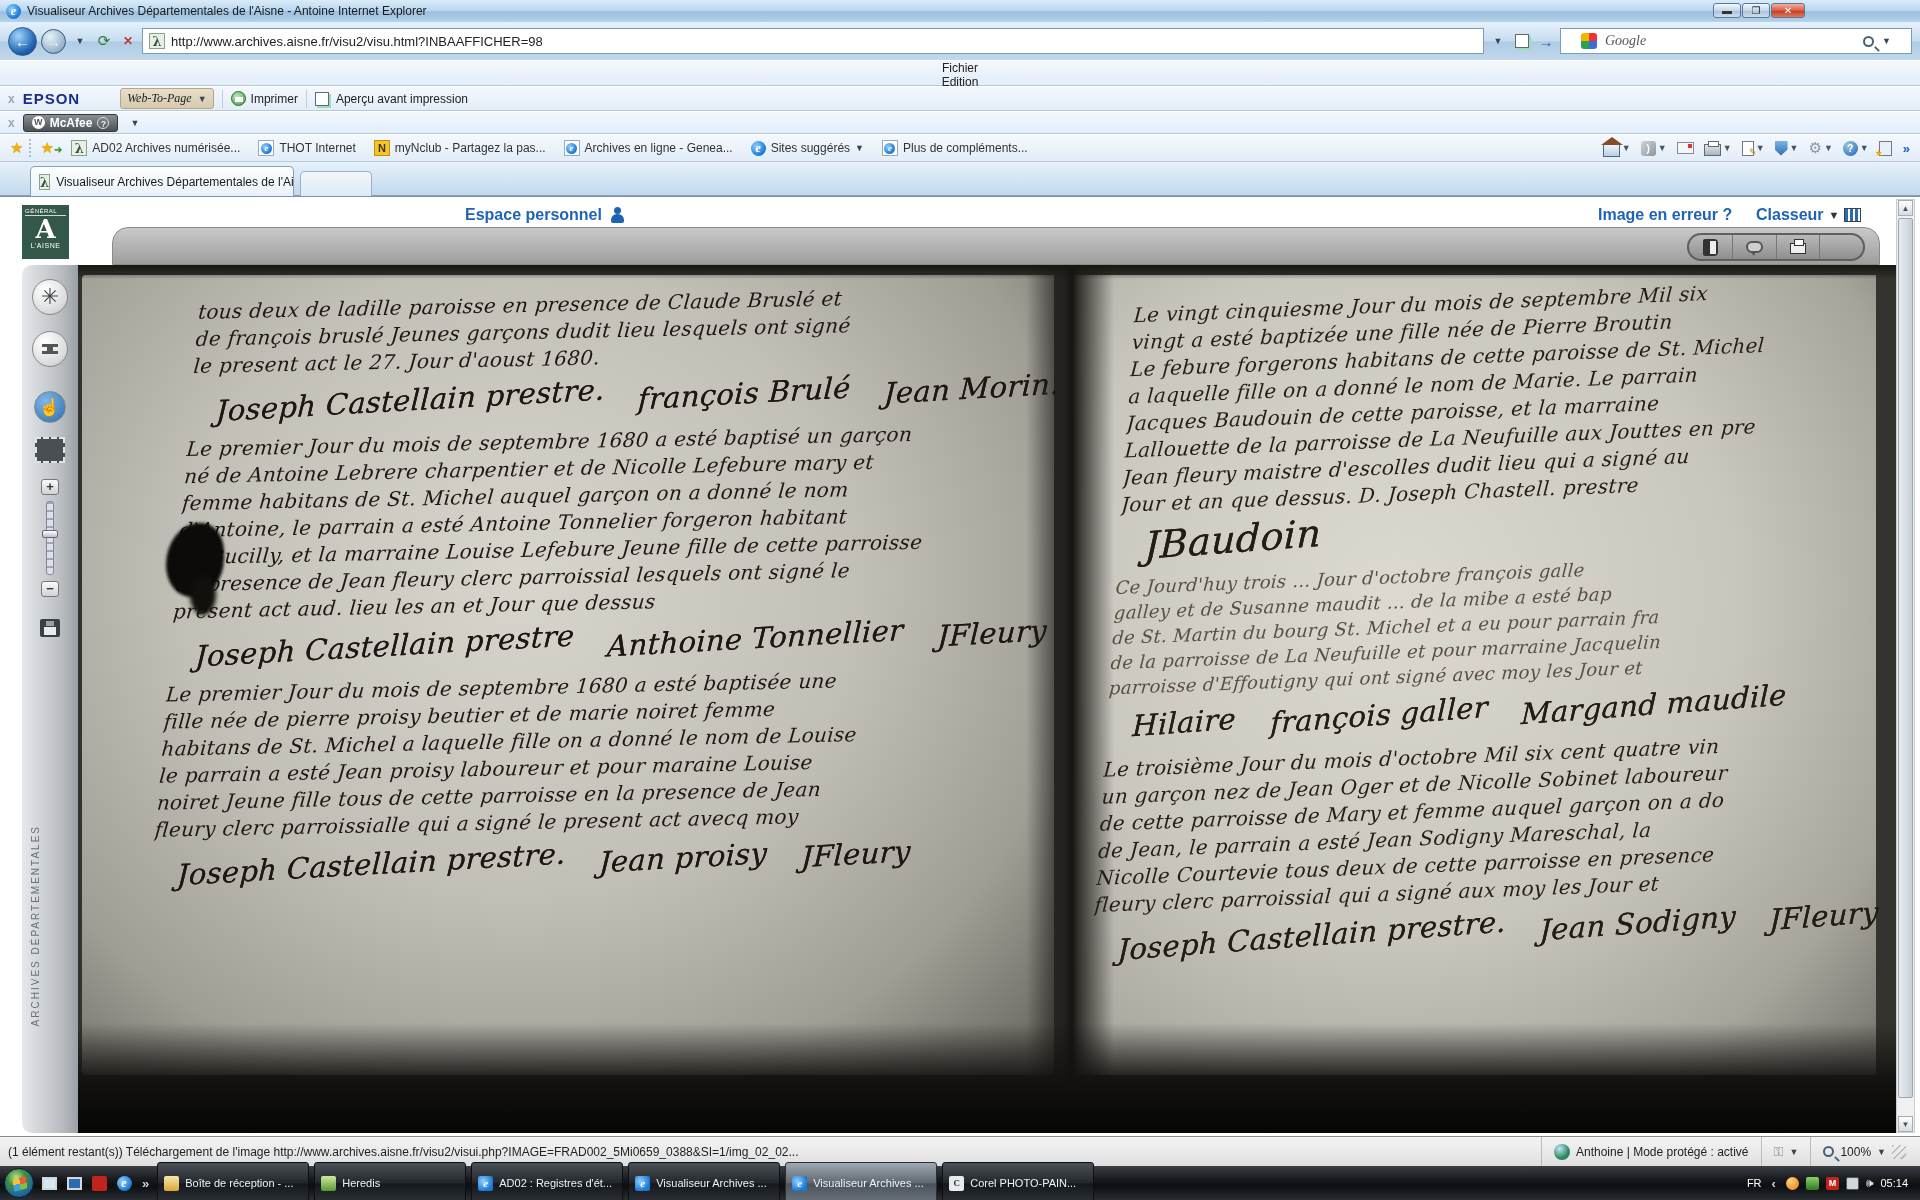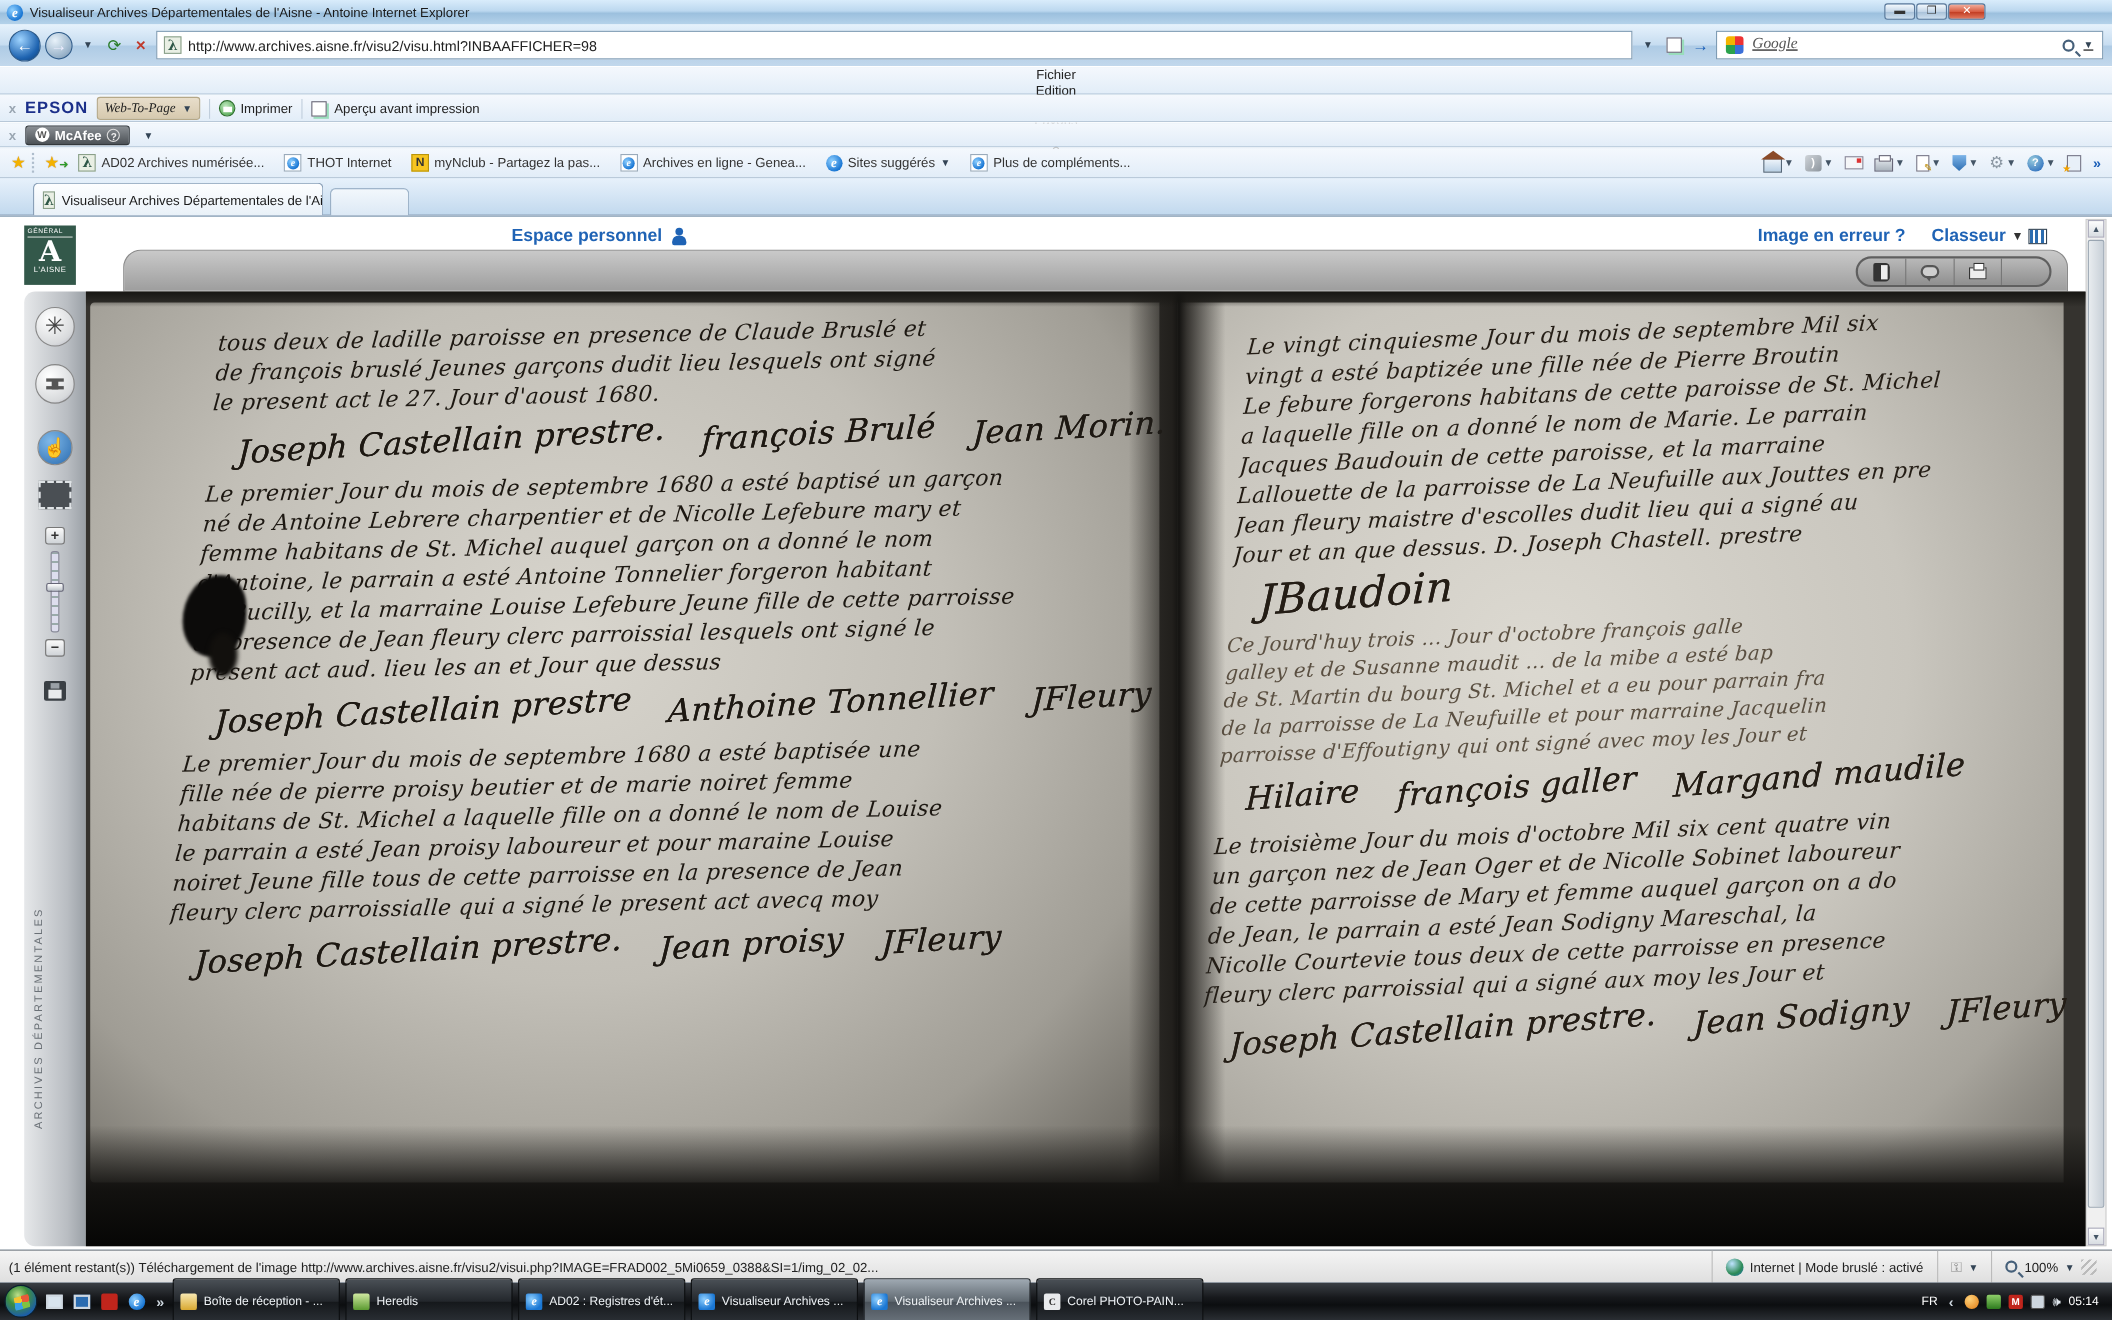--- a/index.html
+++ b/index.html
@@ -29,42 +29,42 @@
   .orb { width:29px; height:29px; border-radius:50%; border:1px solid #2e5a88;
     display:flex; align-items:center; justify-content:center; color:#fff; font-size:15px; font-weight:bold; }
   .orb.back { background:radial-gradient(circle at 35% 30%,#9fd4ff,#1e63b0 65%,#0c3a70); }
   .orb.fwd  { background:radial-gradient(circle at 35% 30%,#e8f2fa,#9db6cc 65%,#7590ab); width:25px; height:25px; color:#eef; }
   .tinybtn { width:20px; height:24px; border:1px solid transparent; display:flex; align-items:center; justify-content:center; font-size:12px; color:#234; }
   #addr { flex:1 1 auto; height:26px; background:#fff; border:1px solid #7f9cb4; display:flex; align-items:center; padding:0 6px; gap:6px; }
   #addr .url { font-size:13px; color:#222; }
   .favicon-ad02 { display:inline-block; width:16px; height:16px; background:#e9efe4; border:1px solid #8aa08a;
     color:#2e5747; font:bold 13px/15px "DejaVu Serif",serif; text-align:center; }
   .dd { font-size:9px; color:#345; }
-  #gobox { width:352px; height:26px; background:#fff; border:1px solid #7f9cb4; display:flex; align-items:center; padding:0 8px; gap:8px;text-decoration:underline; }
+  #gobox { width:352px; height:26px; background:#fff; border:1px solid #7f9cb4; display:flex; align-items:center; padding:0 20px; gap:8px; }
   .gball { width:16px; height:16px; border-radius:3px;
     background:conic-gradient(#e33 0 25%, #3a6fd8 25% 50%, #2ba24c 50% 75%, #f4b400 75% 100%); }
   #gobox .gtext { flex:1; font:italic 14px "Liberation Serif",serif; color:#555; }
   .mag { width:11px; height:11px; border:2px solid #46607a; border-radius:50%; position:relative; }
   .mag::after { content:""; position:absolute; width:6px; height:2px; background:#46607a; transform:rotate(45deg); left:9px; top:10px; }
 
   
   .bar { position:absolute; left:0; width:1920px; display:flex; align-items:center;
     background:linear-gradient(180deg,#f4f8fd,#e2edf8); border-top:1px solid #ffffff; border-bottom:1px solid #b8c8d8;
     font-size:12px; color:#222; }
   .grip { width:5px; height:70%; border-left:2px dotted #aebdcc; margin:0 6px; }
   .xclose { color:#9aa6b2; font-weight:bold; font-size:12px; margin:0 8px; }
   .vsep { width:1px; height:18px; background:#c0cedc; margin:0 8px; }
 
   #menubar { top:60px; height:26px;flex-direction:column; }
   #menubar .mitem { padding:0 13px; }
 
   #epsonbar { top:86px; height:25px; }
   .epson-logo { color:#1b2f8a; font-weight:bold; font-size:15px; letter-spacing:1px; margin-right:8px; }
   .wtp { background:linear-gradient(180deg,#e8decb,#d6c9ae); border:1px solid #b5a888; border-radius:3px;
-    font:italic 12px "Liberation Serif",serif; padding:2px 6px; display:flex; gap:6px; align-items:center; }
+    font:italic 12px "Liberation Serif",serif; padding:2px 6px; display:flex; gap:6px; align-items:center;margin-left:32px; }
   .printer-ic { width:15px; height:15px; border-radius:50%; background:radial-gradient(circle at 40% 35%,#bfe8bf,#3f9c3f); border:1px solid #2c6e2c; position:relative; }
   .printer-ic::after{ content:""; position:absolute; left:3px; top:5px; width:8px; height:5px; background:#fff; }
   .pgprev-ic { width:14px; height:14px; background:#fff; border:1px solid #667; box-shadow:2px 2px 0 #9db; }
 
   #mcafeebar { top:111px; height:23px; }
   .mcafee-badge { display:flex; align-items:center; gap:5px; background:linear-gradient(180deg,#8a8f94,#4c5156);
     border:1px solid #33383c; border-radius:3px; padding:1px 8px; color:#fff; font-weight:bold; font-size:12px; }
   .shieldW { width:13px; height:13px; border-radius:50%; background:#fff; color:#555;
     font:bold 9px/13px "Liberation Sans",sans-serif; text-align:center; }
   .qmark { width:12px; height:12px; border-radius:50%; border:1px solid #ddd; font:bold 9px/12px "Liberation Sans",sans-serif; text-align:center; color:#eee; }
@@ -545,21 +545,21 @@
       <div id="gutter"></div>
       <div id="mstop"></div>
       <div id="msbot"></div>
     </div>
   </div>
 
   <div id="statusbar">
     <div class="sleft">(1 élément restant(s)) Téléchargement de l'image http://www.archives.aisne.fr/visu2/visui.php?IMAGE=FRAD002_5Mi0659_0388&amp;SI=1/img_02_02...</div>
     <div class="sseg">
       <span class="globe"></span>
-      <span>Internet | Mode bruslé : activé</span>
+      <span>Anthoine | Mode protégé : activé</span>
     </div>
     <div class="sseg">
       <span class="zoomshld">⚿</span>
         <span class="dd">▼</span>
     </div>
     <div class="sseg">
       <span class="mag"></span>
       <span>100%</span>
       <span class="dd">▼</span>
       <span class="grip2"></span>

